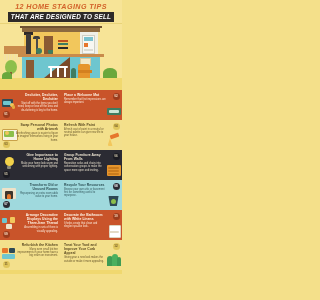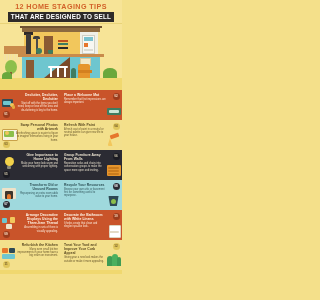--- a/index.html
+++ b/index.html
@@ -4,21 +4,21 @@
 <style>
   html,body{margin:0;padding:0;}
   body{
     width:122px;height:300px;overflow:hidden;
     font-family:"Liberation Sans",sans-serif;
     background:#f4e08a;
   }
   #page{position:relative;width:122px;height:300px;overflow:hidden;}
 
   
-  .header{position:relative;background:#f7e497;padding:2px 0 0 0;height:22px;}
+  .header{position:relative;background:#f7e497;padding:2px 0 0 0;height:22px;font-style:italic;}
   .hdr-line1{
     font-size:7.2px;font-weight:bold;color:#d2622a;letter-spacing:.4px;
     text-align:center;line-height:9px;white-space:nowrap;
   }
   .hdr-line2-wrap{display:flex;justify-content:center;margin-top:1px;}
   .hdr-line2{
     background:#2e2a28;color:#fff;font-size:6.4px;font-weight:bold;
     letter-spacing:.2px;padding:1px 3px 1.5px 3px;line-height:7px;white-space:nowrap;
   }
   .hdr-rule{position:absolute;left:0;right:0;bottom:0;height:1px;background:#e9d378;}

